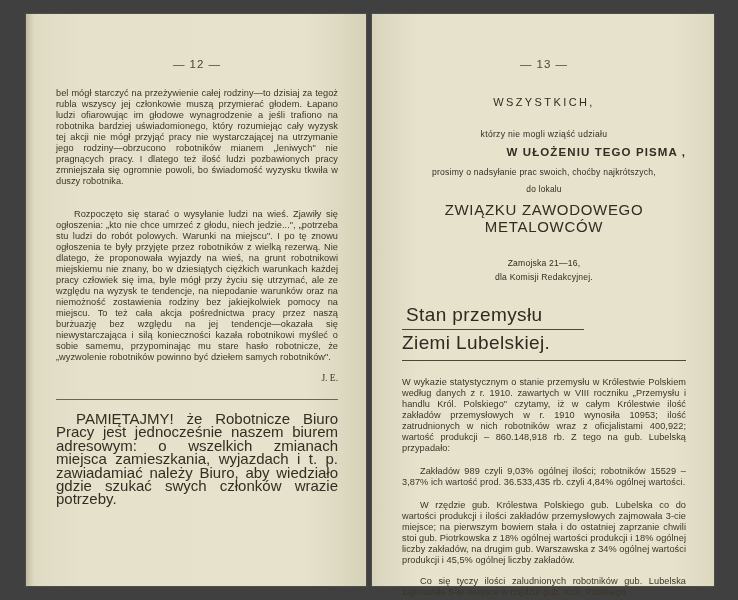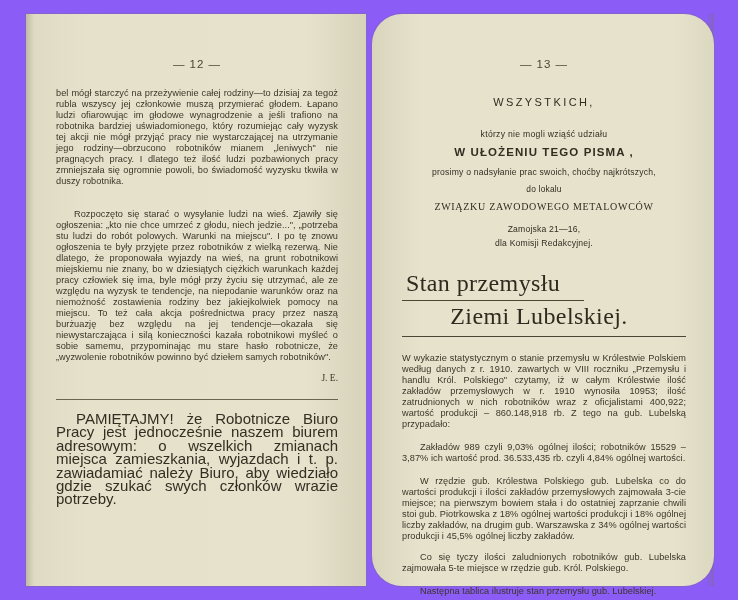--- a/index.html
+++ b/index.html
@@ -10,40 +10,39 @@
     width: 738px;
     height: 600px;
     overflow: hidden;
     background: #c9c5ae;
     font-family: "Liberation Serif", serif;
   }
   .scan {
     position: relative;
     width: 738px;
     height: 600px;
-    background: #8b5cf6;
+    background: #404040;
   }
   
   .page {
     position: absolute;
     top: 14px;
     height: 572px;
     background: #e3dfc8;
     box-shadow: 0 0 0 1px rgba(120,115,90,0.25);
   }
   .page-left {
     left: 26px;
     width: 340px;
     background: linear-gradient(to right, #dedaC2 0%, #e5e1cb 18%, #e6e2cc 82%, #d7d3ba 100%);
   }
   .page-right {
     left: 372px;
     width: 342px;
     background: linear-gradient(to right, #d9d5bd 0%, #e6e2cc 14%, #e6e2cc 88%, #dcd8c0 100%);
-    border-radius: 30px;
   }
   .gutter {
     position: absolute;
     top: 14px;
     left: 362px;
     width: 14px;
     height: 572px;
     background: linear-gradient(to right, #bdb9a0 0%, #cdc9b0 40%, #cdc9b0 60%, #bfbb a2 100%);
     background: linear-gradient(to right, #c2bea5 0%, #d2cdb4 45%, #d0ccb3 55%, #c0bc a3 100%);
   }
@@ -121,67 +120,68 @@
     font-size: 8.6px;
     letter-spacing: 0.3px;
     margin-bottom: 7px;
   }
   .head-line3 {
     font-family: "Liberation Sans", sans-serif;
     font-weight: bold;
     font-size: 11.5px;
     letter-spacing: 1.1px;
     margin-bottom: 9px;
+    text-align: right;
   }
   .head-line4 {
     font-family: "Liberation Sans", sans-serif;
     font-size: 8.6px;
     letter-spacing: 0.2px;
     margin-bottom: 7px;
   }
   .head-line5 {
     font-family: "Liberation Sans", sans-serif;
     font-size: 8.4px;
     letter-spacing: 0.2px;
     margin-bottom: 7px;
   }
   .head-line6 {
-    font-family: Liberation Serif, serif;
-    font-size: 10px;
+    font-family: Liberation Sans, sans-serif;
+    font-size: 15px;
     letter-spacing: 0.7px;
-    margin-bottom: 12px;
+    margin-bottom: 23px;
   }
   .head-line7 {
     font-family: "Liberation Sans", sans-serif;
     font-size: 8.6px;
     letter-spacing: 0.2px;
     margin-bottom: 4px;
   }
   .head-line8 {
     font-family: "Liberation Sans", sans-serif;
     font-size: 8.6px;
     letter-spacing: 0.2px;
     margin-bottom: 6px;
   }
 
   .section-title {
-    font-family: Liberation Serif, serif;
+    font-family: Liberation Sans, sans-serif;
     color: #2e2a1f;
-    font-size: 24px;
+    font-size: 19px;
     letter-spacing: 0.4px;
     margin: 22px 0 0 0;
   }
   .section-title .l1 {
     display: block;
     padding-left: 4px;
     margin-bottom: 3px;
   }
   .section-title .l2 {
     display: block;
-    text-align: center;
+    text-align: left;
     padding-right: 10px;
   }
   .title-rule {
     border: none;
     border-top: 1.5px solid #4c4637;
     margin: 2px 0 2px 0;
     width: 64%;
   }
   .title-rule.r2 {
     margin: 6px 0 16px auto;

